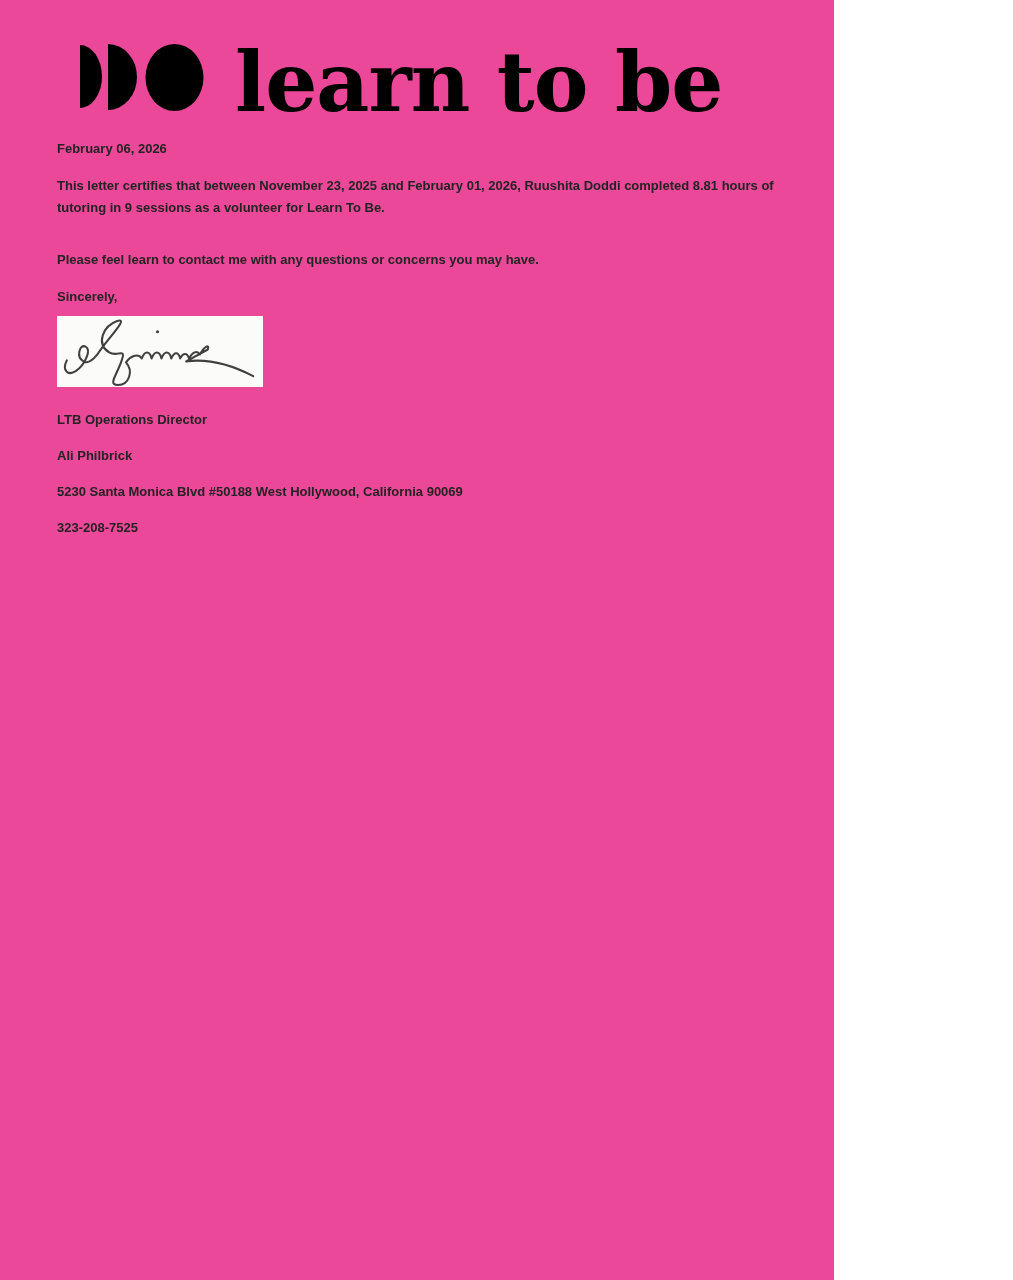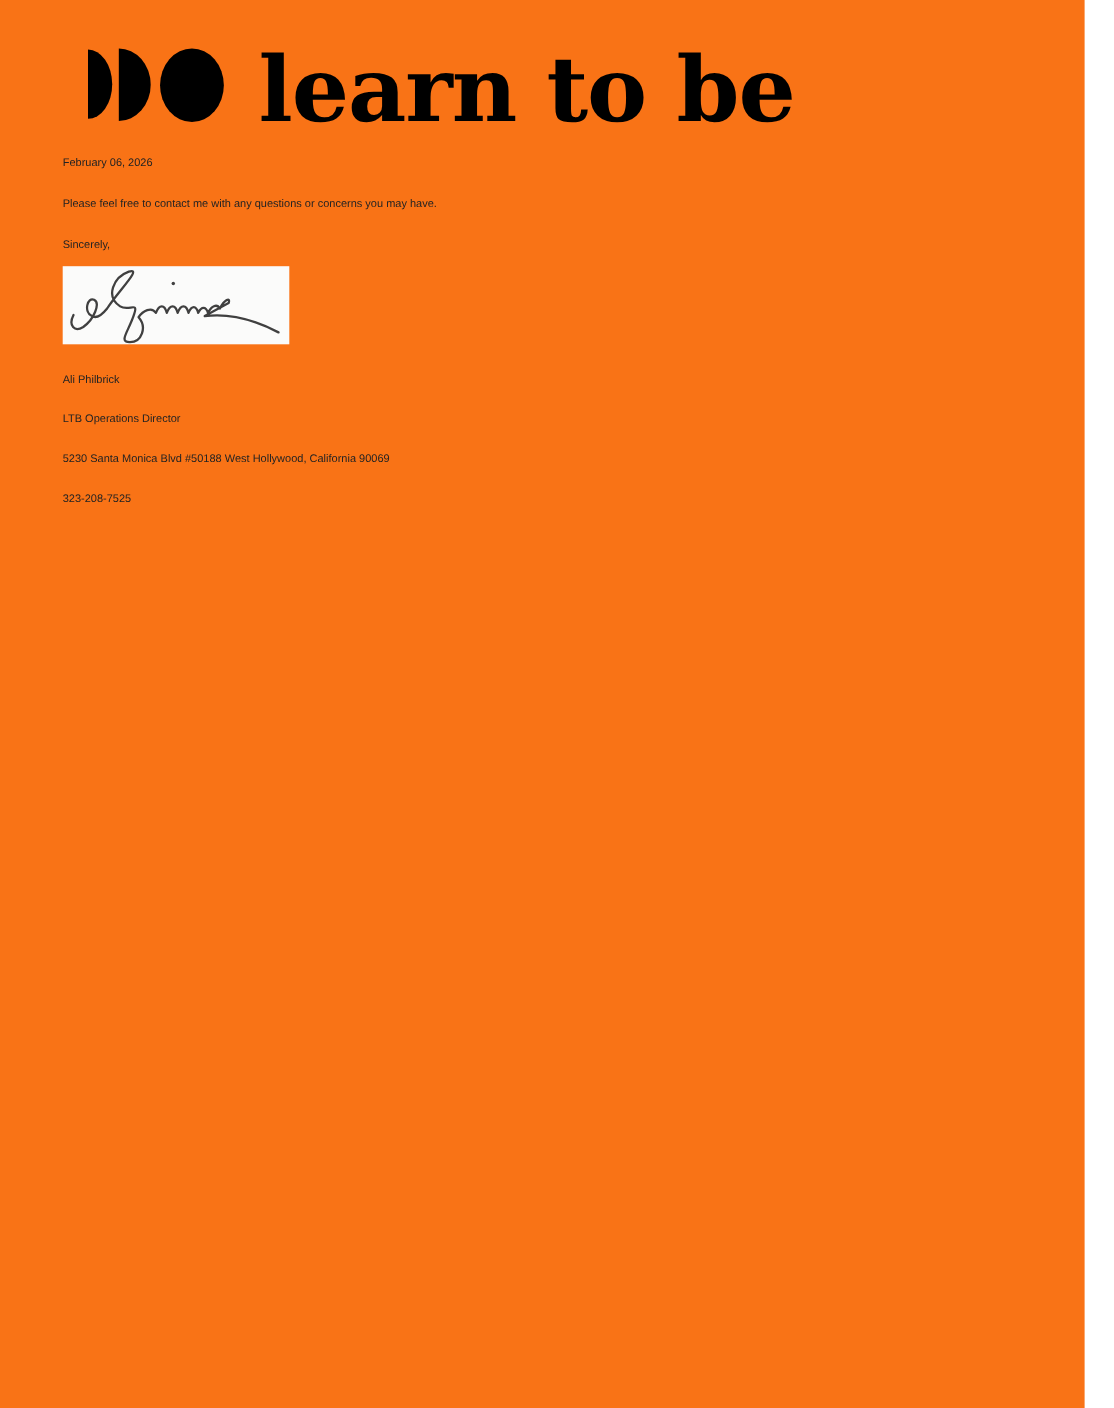--- a/index.html
+++ b/index.html
@@ -5,23 +5,23 @@
   * { margin: 0; padding: 0; box-sizing: border-box; }
   html, body { background: #ffffff; }
   body {
     width: 1013px;
     min-height: 1280px;
     font-family: "Liberation Sans", sans-serif;
     color: #232323;
     position: relative;
   }
   .page {
-    width: 986px;
+    width: 834px;
     min-height: 1280px;
-    background: #f97316;
+    background: #ec4899;
     padding: 0 60px 0 57px;
   }
   
   .logo-row {
     display: flex;
     align-items: flex-end;
     gap: 29px;
     padding-left: 21px;
     padding-top: 35px;
     height: 112px;
@@ -33,24 +33,25 @@
     font-size: 82px;
     line-height: 0.86;
     letter-spacing: -1px;
     color: #000000;
     white-space: nowrap;
     transform: translateY(6px);
   }
   
   .letter { margin-top: 26px; }
   .letter p {
-    font-size: 10px;
+    font-size: 13px;
     line-height: 22px;
     margin: 0 0 15px 0;
     color: #232323;
+    font-weight: bold;
   }
   .body-par {
     max-width: 872px;
     margin-bottom: 30px !important;
   }
   .valediction { margin-bottom: 8px !important; }
   
   .signature-box {
     width: 206px;
     height: 71px;
@@ -72,22 +73,23 @@
       <ellipse cx="96.5" cy="35.5" rx="29" ry="33.5" fill="#000000"></ellipse>
     </svg>
     <span class="logo-wordmark">learn to be</span>
   </header>
 
   <main class="letter">
 
     <p>February 06, 2026</p>
 
 
+    <p class="body-par">This letter certifies that between November 23, 2025 and February 01, 2026, Ruushita Doddi completed 8.81 hours of tutoring in 9 sessions as a volunteer for Learn To Be.</p>
 
-    <p>Please feel free to contact me with any questions or concerns you may have.</p>
+    <p>Please feel learn to contact me with any questions or concerns you may have.</p>
 
     <p class="valediction">Sincerely,</p>
 
     <div class="signature-box">
       <svg width="206" height="71" viewBox="0 0 205 72">
         <g fill="none" stroke="#404040" stroke-width="2.1" stroke-linecap="round" stroke-linejoin="round">
           <path d="M8,45
                    C3,55 9,61 17,56
                    C27,49 33,34 27,31
                    C21,28 17,42 25,46
@@ -106,20 +108,20 @@
                    C135,37 140,34 143,39
                    C147,31 153,28 151,34
                    L129,46
                    C152,43 176,50 197,61"></path>
           <circle cx="100" cy="16" r="1.6" fill="#404040" stroke="none"></circle>
         </g>
       </svg>
     </div>
 
     <div class="sig-block">
+      <p>LTB Operations Director</p>
       <p>Ali Philbrick</p>
-      <p>LTB Operations Director</p>
       <p>5230 Santa Monica Blvd #50188 West Hollywood, California 90069</p>
       <p>323-208-7525</p>
     </div>
 
   </main>
 </div>
 
 </body></html>

